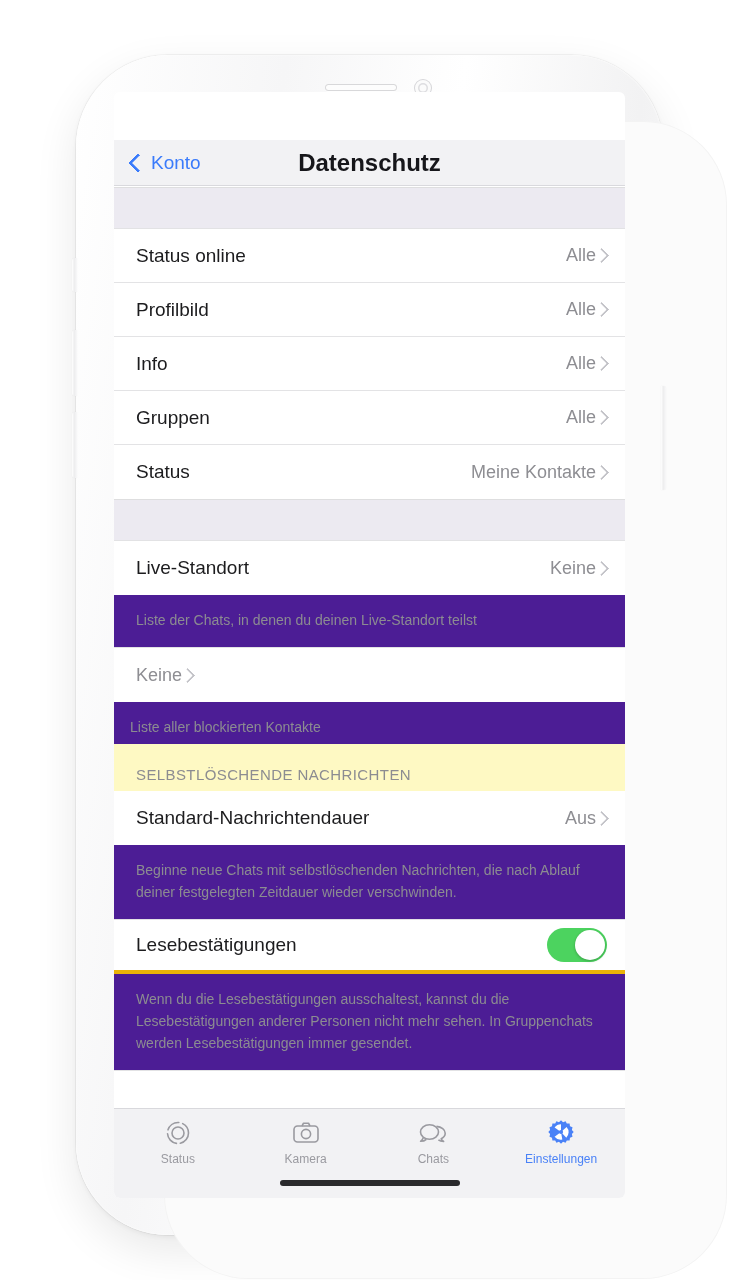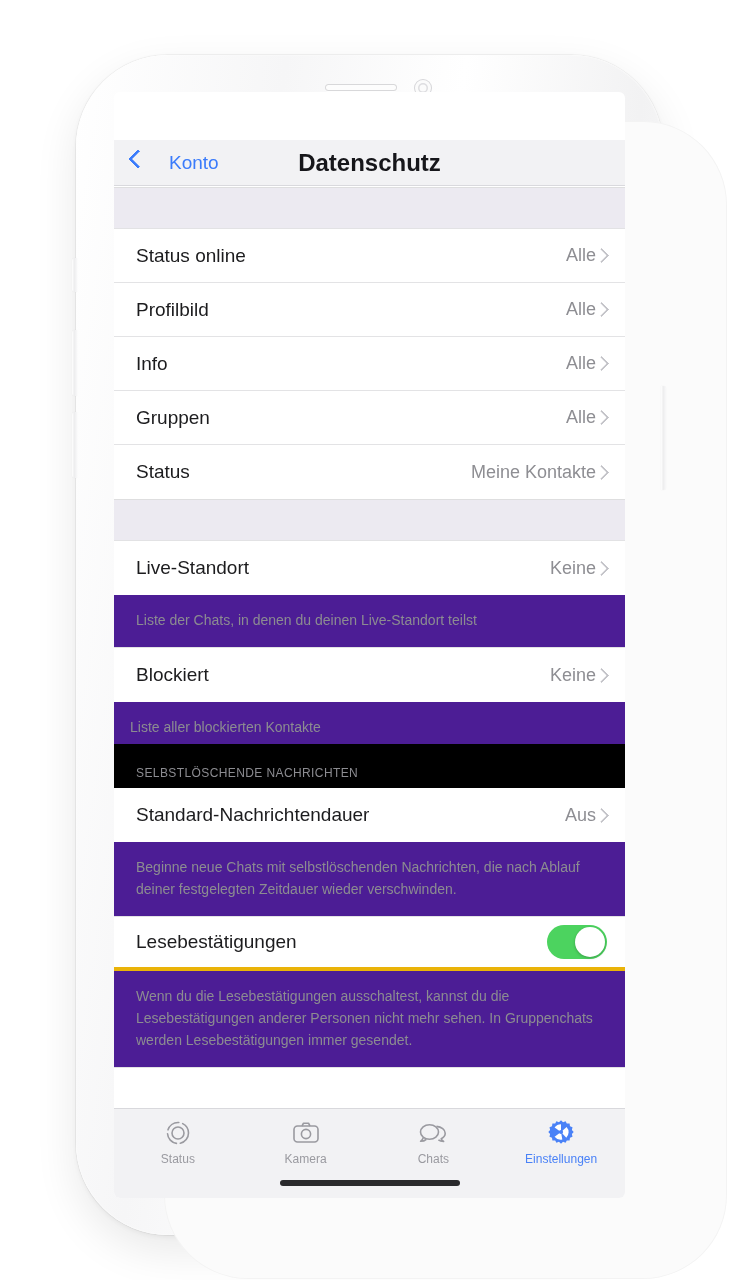--- a/index.html
+++ b/index.html
@@ -179,21 +179,22 @@
     background: #f2f2f4;
     border-bottom: 1px solid #d9d9dd;
     display: flex;
     align-items: center;
     box-sizing: border-box;
   }
   #back-button {
     position: absolute;
     left: 17px;
     display: flex;
-    gap: 24px;
+    align-items: center;
+    gap: 6px;
     cursor: pointer;
   }
   #back-chevron {
     width: 11px; height: 11px;
     border-left: 3px solid #3a7bfb;
     border-bottom: 3px solid #3a7bfb;
     transform: rotate(45deg);
     border-radius: 1.5px;
   }
   #back-label {
@@ -257,25 +258,25 @@
     padding: 14px 22px 16px 22px;
     box-sizing: border-box;
     border-bottom: 1px solid #e2e2e4;
   }
   .footer-text {
     font-size: 14px;
     line-height: 22px;
     color: #8c8c91;
   }
   .section-header {
-    font-size: 12px;
+    font-size: 15px;
     letter-spacing: 0.4px;
     color: #8c8c91;
     padding: 22px 22px 8px 22px;
-    background: #000000;
+    background: #fef9c3;
   }
   .footer.tight { padding-bottom: 6px; border-bottom: none; padding-left: 16px; }
 
   
   .row.toggle-row { border-bottom: 4px solid #eab308; }
   .toggle {
     width: 60px;
     height: 34px;
     border-radius: 17px;
     background: #4cd35f;
@@ -397,21 +398,20 @@
       <span class="row-label">Live-Standort</span>
       <span class="row-value">Keine</span>
       <span class="chevron"></span>
     </div>
 
     <div class="footer">
       <div class="footer-text">Liste der Chats, in denen du deinen Live-Standort teilst</div>
     </div>
 
     <div class="row no-border">
-      <span class="row-label">Blockiert</span>
       <span class="row-value">Keine</span>
       <span class="chevron"></span>
     </div>
 
     <div class="footer tight">
       <div class="footer-text">Liste aller blockierten Kontakte</div>
     </div>
 
     <div class="section-header">SELBSTLÖSCHENDE NACHRICHTEN</div>
 

